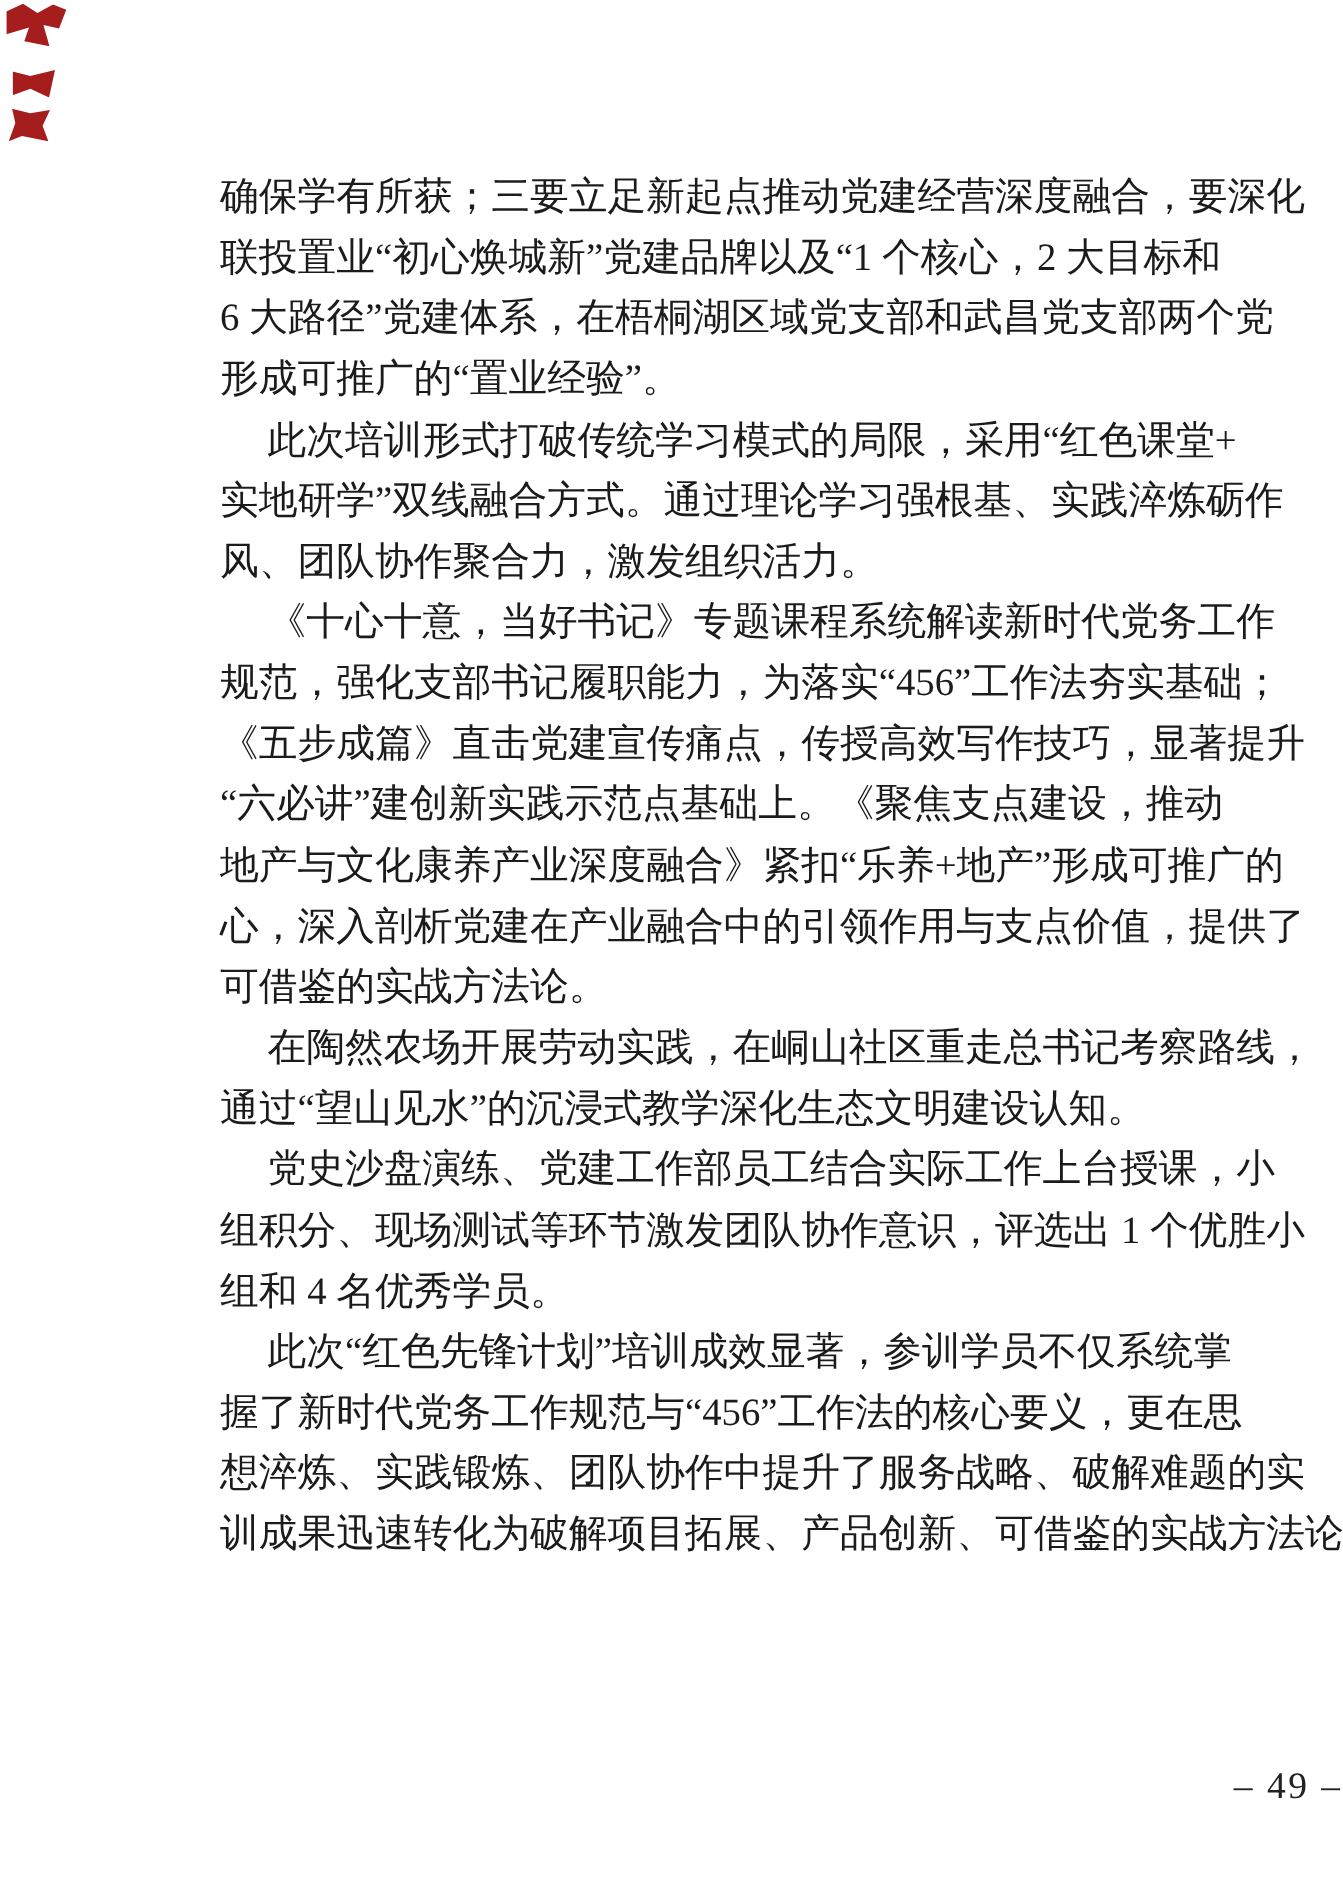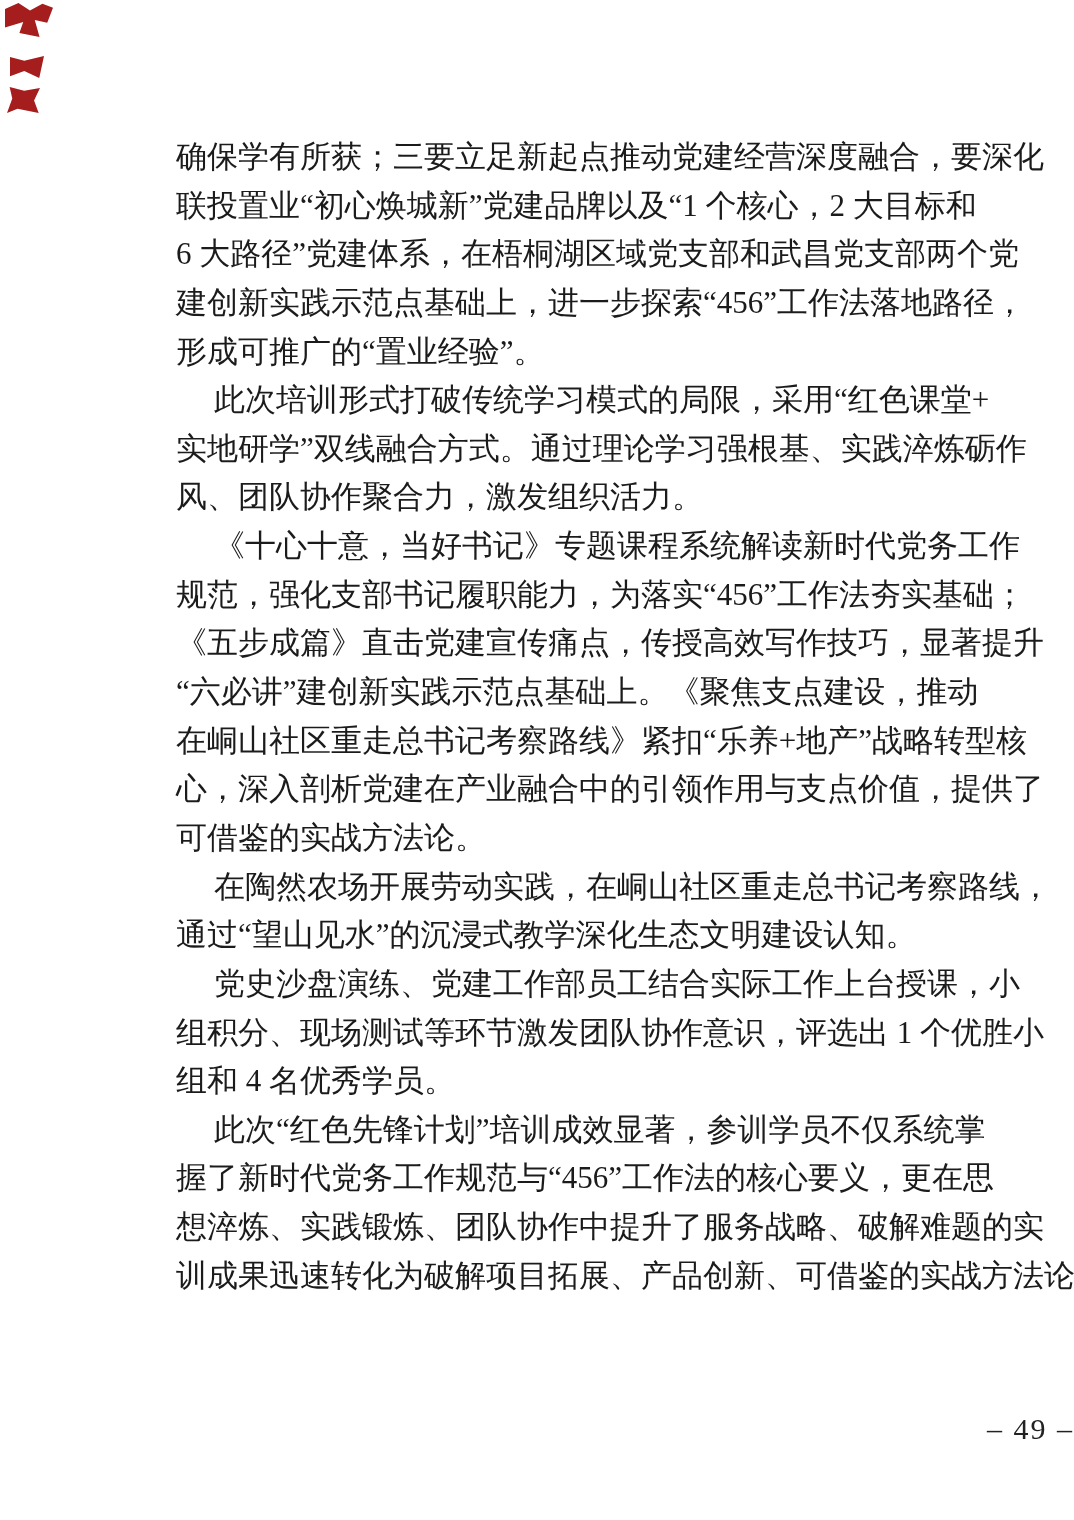--- a/index.html
+++ b/index.html
@@ -71,34 +71,33 @@
   <span class="frag1" style="background: rgb(165, 29, 29);"></span>
   <span class="frag2" style="background: rgb(165, 29, 29);"></span>
   <span class="frag3" style="background: rgb(165, 29, 29);"></span>
 </div>
 
 <div class="doc-body" style="color: rgb(27, 27, 27);">
     <div class="para">
       <div class="line">确保学有所获；三要立足新起点推动党建经营深度融合，要深化</div>
       <div class="line">联投置业“初心焕城新”党建品牌以及“1 个核心，2 大目标和</div>
       <div class="line">6 大路径”党建体系，在梧桐湖区域党支部和武昌党支部两个党</div>
-      <div class="line">建创新实践示范点基础上，进一步探索“456”工作法落地路径，</div>
       <div class="line para-end">形成可推广的“置业经验”。</div>
     </div>
     <div class="para">
       <div class="line indent">此次培训形式打破传统学习模式的局限，采用“红色课堂+</div>
       <div class="line">实地研学”双线融合方式。通过理论学习强根基、实践淬炼砺作</div>
       <div class="line para-end">风、团队协作聚合力，激发组织活力。</div>
     </div>
     <div class="para">
       <div class="line indent">《十心十意，当好书记》专题课程系统解读新时代党务工作</div>
       <div class="line">规范，强化支部书记履职能力，为落实“456”工作法夯实基础；</div>
       <div class="line">《五步成篇》直击党建宣传痛点，传授高效写作技巧，显著提升</div>
       <div class="line">“六必讲”建创新实践示范点基础上。《聚焦支点建设，推动</div>
-      <div class="line">在峒山社区重走总书记考察路线》紧扣“乐养+地产”战略转型核</div>
+      <div class="line">地产与文化康养产业深度融合》紧扣“乐养+地产”形成可推广的</div>
       <div class="line">心，深入剖析党建在产业融合中的引领作用与支点价值，提供了</div>
       <div class="line para-end">可借鉴的实战方法论。</div>
     </div>
     <div class="para">
       <div class="line indent">在陶然农场开展劳动实践，在峒山社区重走总书记考察路线，</div>
       <div class="line para-end">通过“望山见水”的沉浸式教学深化生态文明建设认知。</div>
     </div>
     <div class="para">
       <div class="line indent">党史沙盘演练、党建工作部员工结合实际工作上台授课，小</div>
       <div class="line">组积分、现场测试等环节激发团队协作意识，评选出 1 个优胜小</div>

